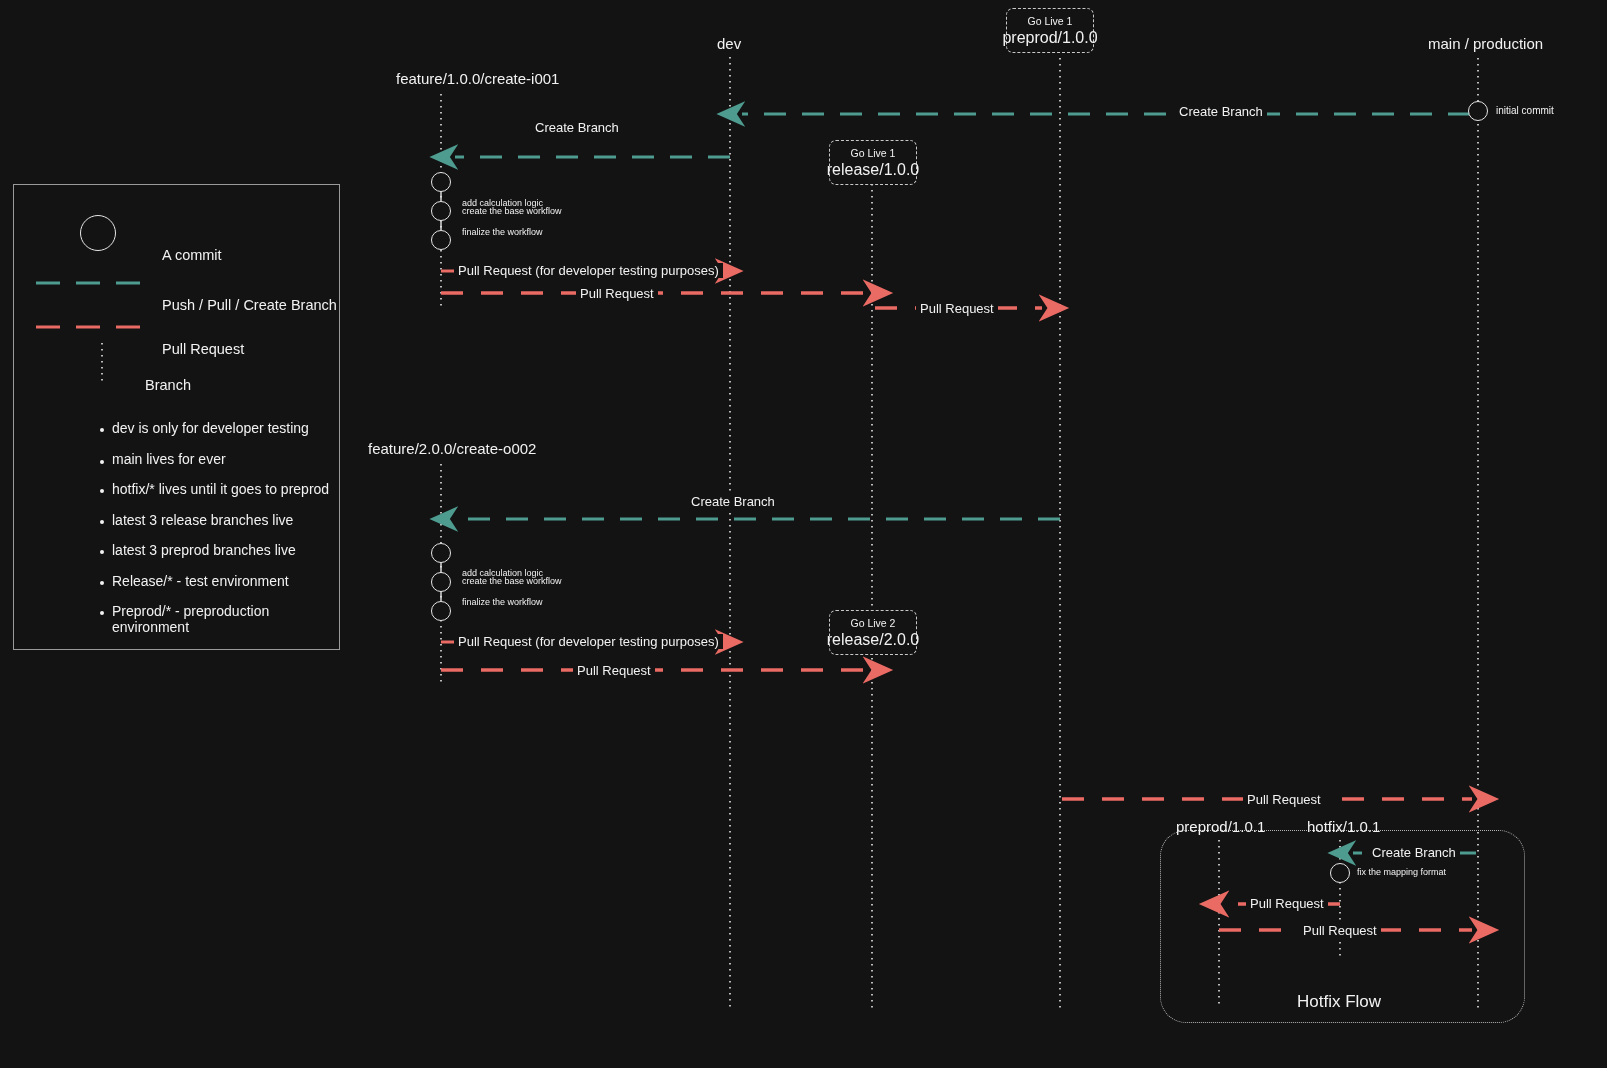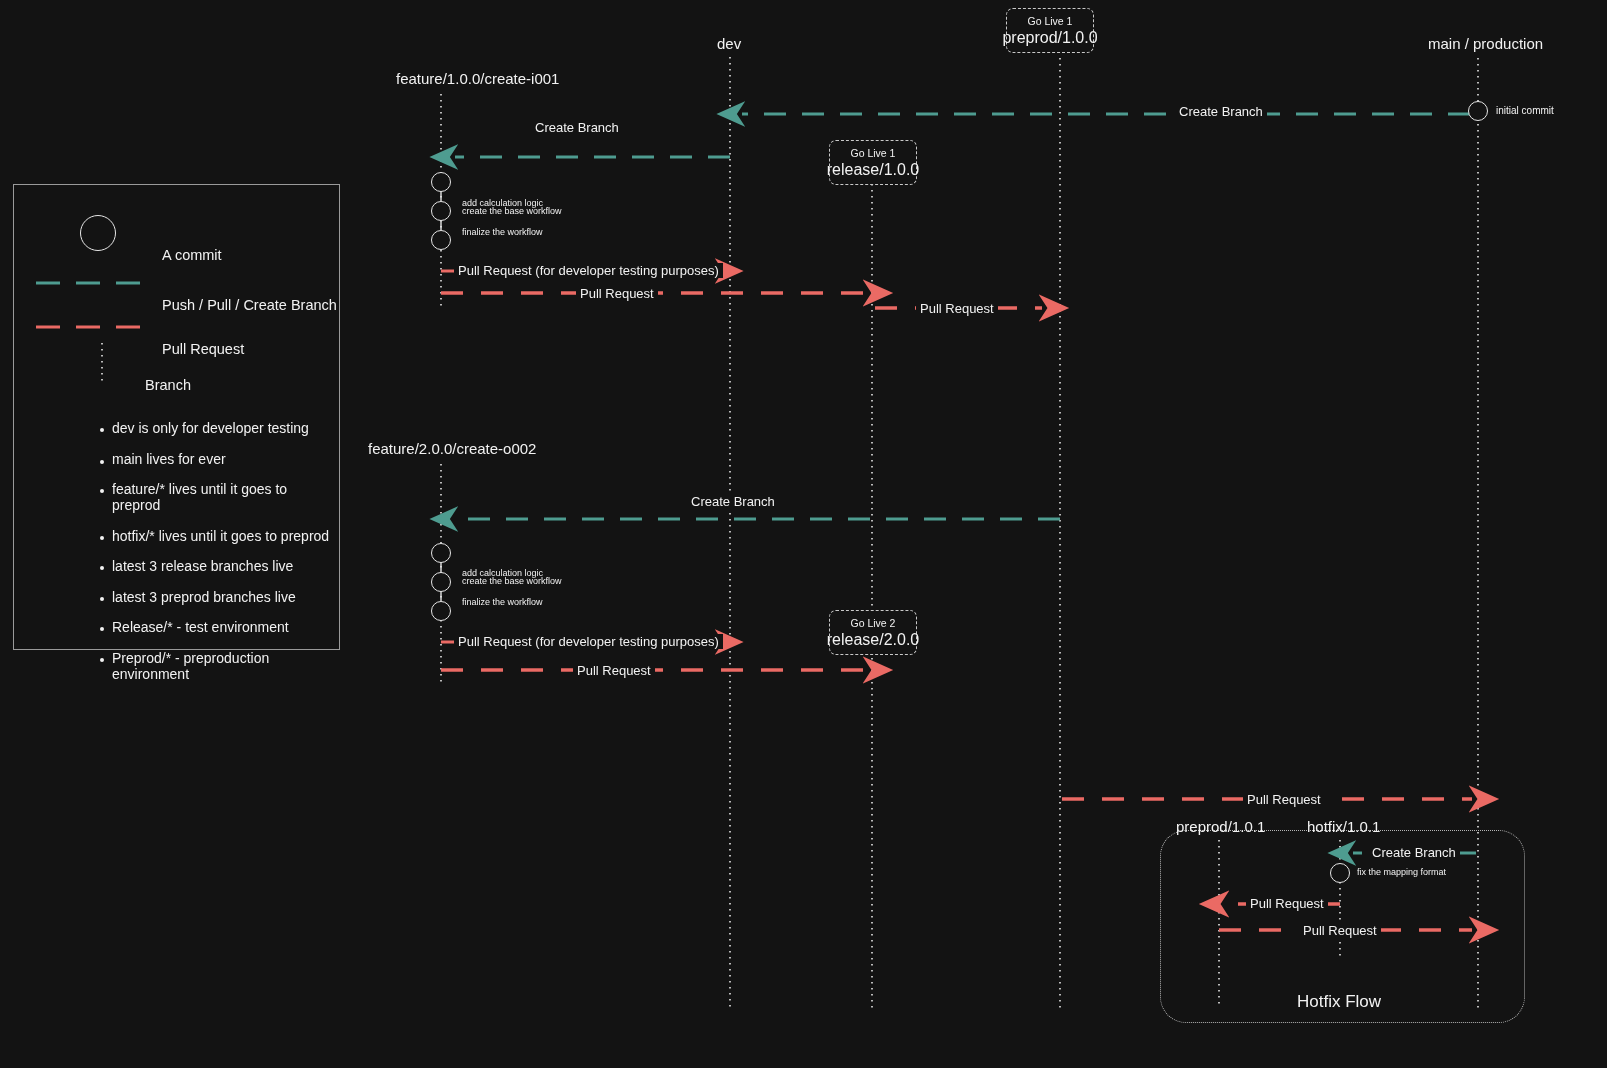--- a/index.html
+++ b/index.html
@@ -152,24 +152,20 @@
       <div class="bullet">
           <span class="dot"></span>
           <span>dev is only for developer testing</span>
         </div>
       <div class="bullet">
           <span class="dot" style="margin-top:9px;"></span>
           <span>main lives for ever</span>
         </div>
       <div class="bullet">
           <span class="dot"></span>
-          <span>feature/* lives until it goes to preprod</span>
-        </div>
-      <div class="bullet">
-          <span class="dot"></span>
           <span>hotfix/* lives until it goes to preprod</span>
         </div>
       <div class="bullet">
           <span class="dot"></span>
           <span>latest 3 release branches live</span>
         </div>
       <div class="bullet">
           <span class="dot"></span>
           <span>latest 3 preprod branches live</span>
         </div>

